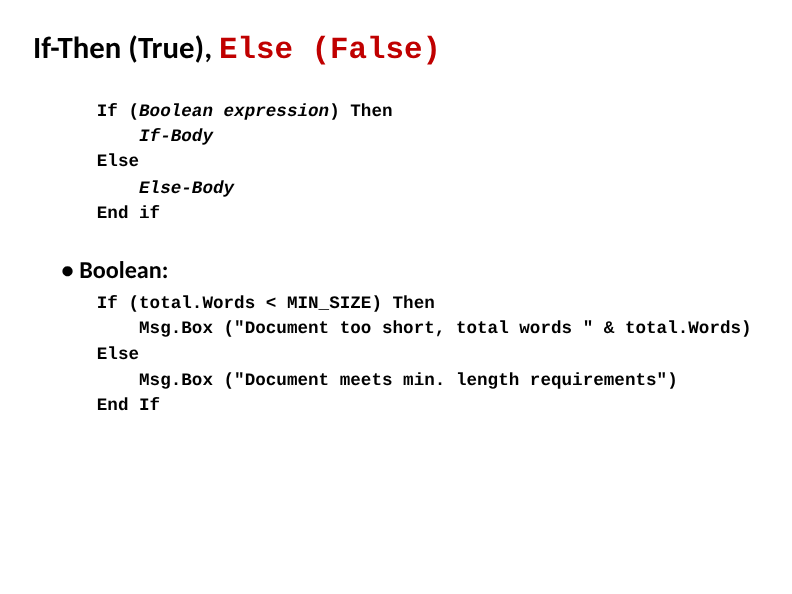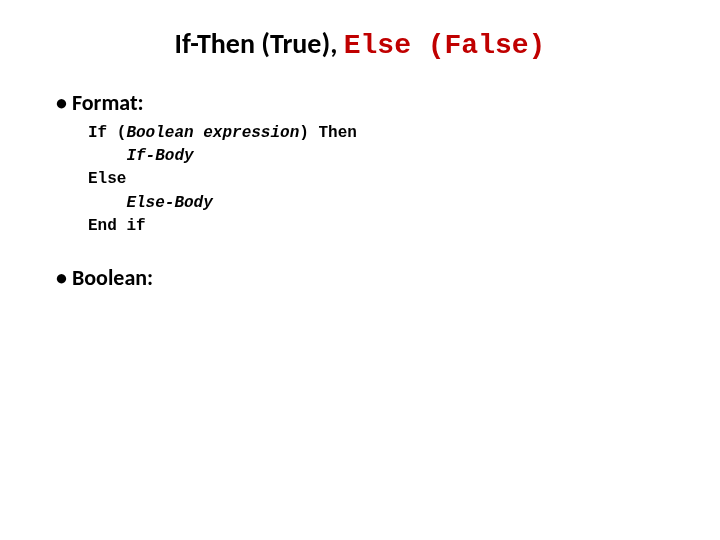--- a/index.html
+++ b/index.html
@@ -12,21 +12,20 @@
     color: #000;
   }
   .slide {
     width: 720px;
     height: 540px;
     position: relative;
     box-sizing: border-box;
     padding: 18px 30px 20px 30px;
   }
   .title {
-    text-align: center;
     font-size: 28px;
     margin: 8px 0 28px 0;
     font-family: "Calibri", "Arial", sans-serif;
   }
   .title .bold { font-weight: 700; color: #000; }
   .title .code {
     font-family: "Consolas", "Courier New", monospace;
     font-weight: 700;
     color: #c00000;
   }
@@ -62,27 +61,31 @@
 
 <div class="slide">
 
   <div class="title">
     <span class="bold">If-Then (True)</span><span class="bold">, </span><span class="code">Else (False)</span>
   </div>
 
   <ul class="top">
 
     <li>
-      <span class="hdr">Format:</span>
       <div class="codeblock"><span>If (</span><span class="it">Boolean expression</span><span>) Then</span>
 <span class="it">    If-Body</span>
 <span>Else</span>
 <span class="it">    Else-Body</span>
 <span>End if</span></div>
     </li>
 
     <li>
       <span class="hdr">Boolean:</span>
+      <div class="codeblock"><span>If (total.Words &lt; MIN_SIZE) Then</span>
+<span>    Msg.Box ("Document too short, total words " &amp; total.Words)</span>
+<span>Else</span>
+<span>    Msg.Box ("Document meets min. length requirements")</span>
+<span>End If</span></div>
     </li>
 
   </ul>
 
 </div>
 
 </body></html>

